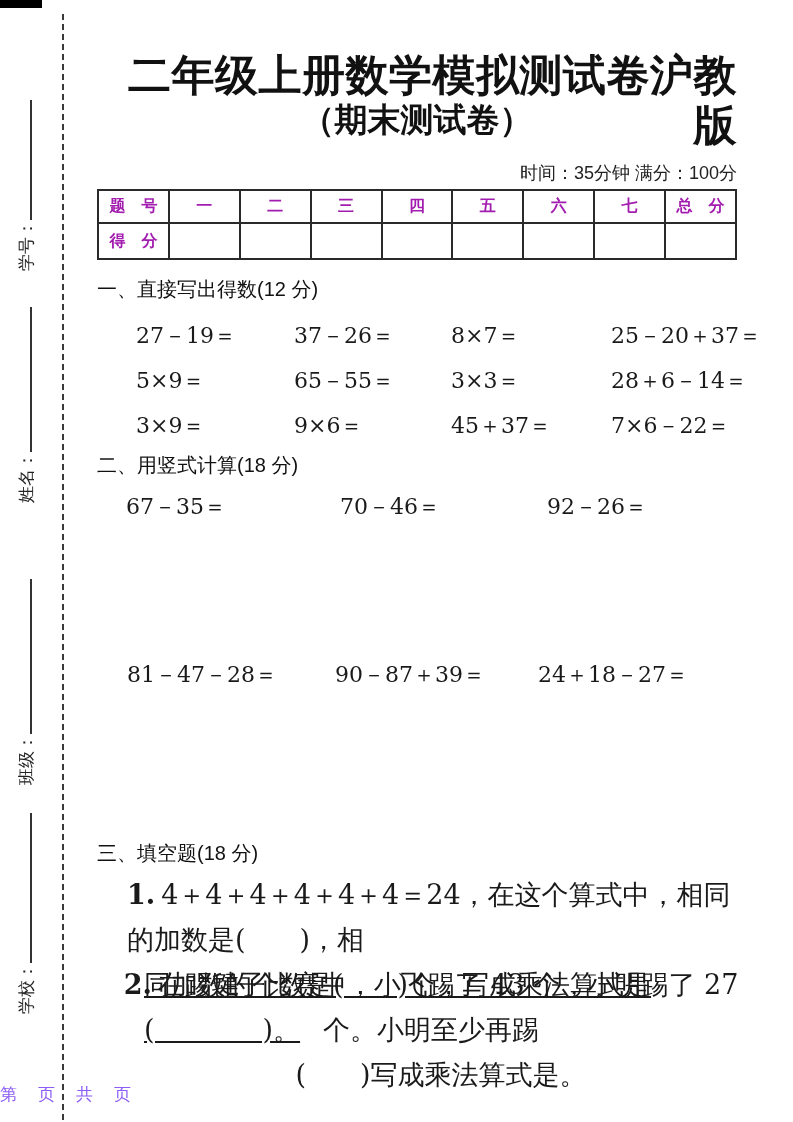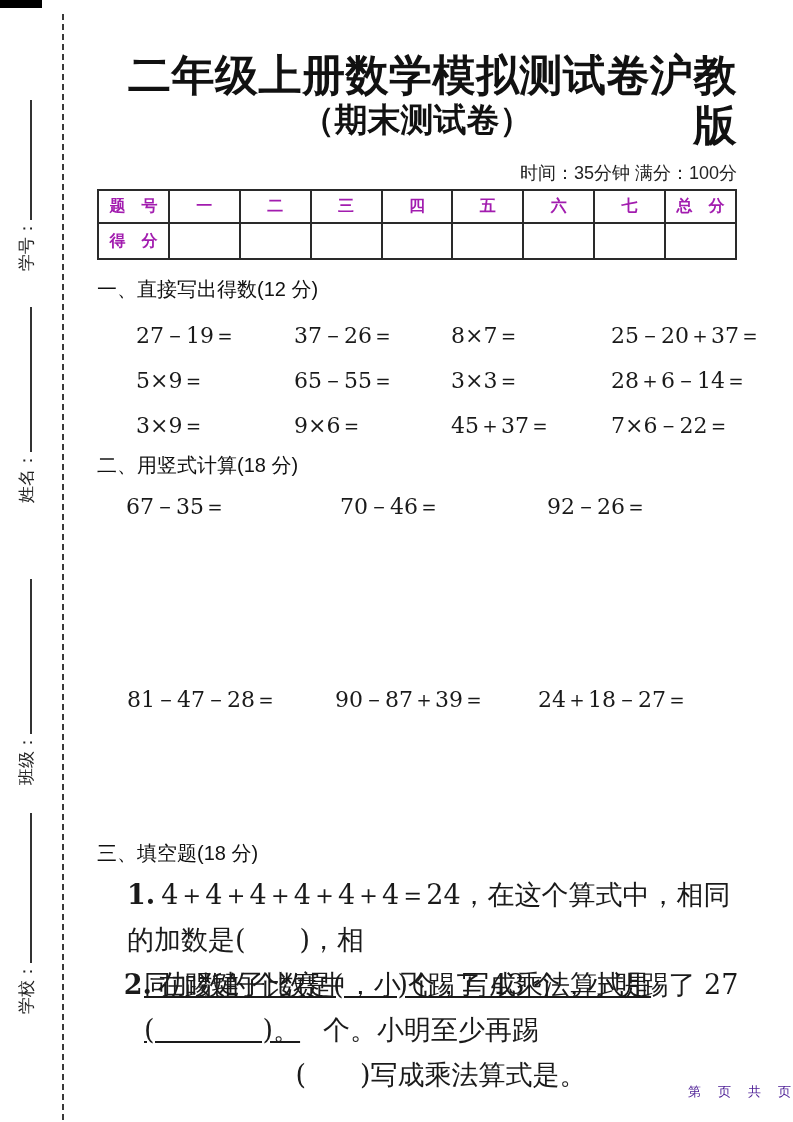--- a/index.html
+++ b/index.html
@@ -95,35 +95,34 @@
   }
   .sec2-row1 {
     left:126px; top:492px; width:611px;
     grid-template-columns:214px 207px auto;
     line-height:30px;
   }
   .sec2-row2 {
     left:127px; top:660px; width:610px;
     grid-template-columns:208px 203px auto;
     line-height:30px;
-    margin-top:25px;
   }
 
   .fill-item { font-size:27px; line-height:45px; color:#1a1a1a; }
   .item1 { left:127px; top:872px; width:615px; }
   .item2 { left:120px; top:962px; width:622px;text-align:center; }
   .qnum { font-weight:bold; margin-right:6px; }
   .indent1 { padding-left:17px;text-decoration:underline; }
   .indent2 { padding-left:20px; }
 
   .footer {
     left:0; top:1083px; width:793px;
-    text-align:right;
-    font-family:"Liberation Sans", sans-serif;
-    font-size:13px; color:#4c1d95; letter-spacing:2px;
+    text-align:left;
+    font-family:"Liberation Sans", sans-serif;
+    font-size:17px; color:#8b5cf6; letter-spacing:2px;
   }
 </style>
 </head>
 <body>
 
 <div class="abs artifact"></div>
 
 <div class="abs margin-divider"></div>
 
 <div class="abs margin-fields">

